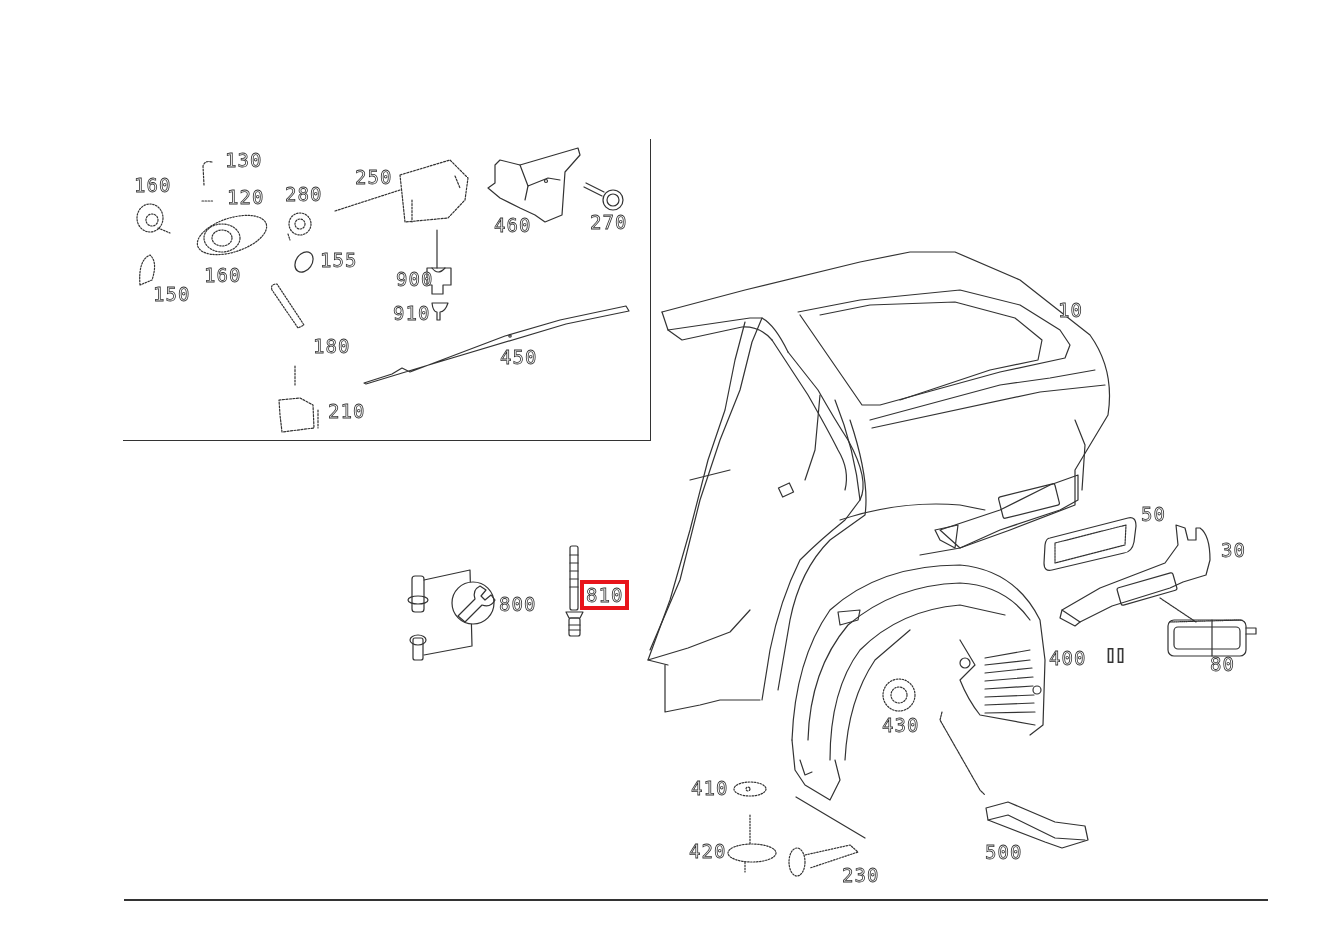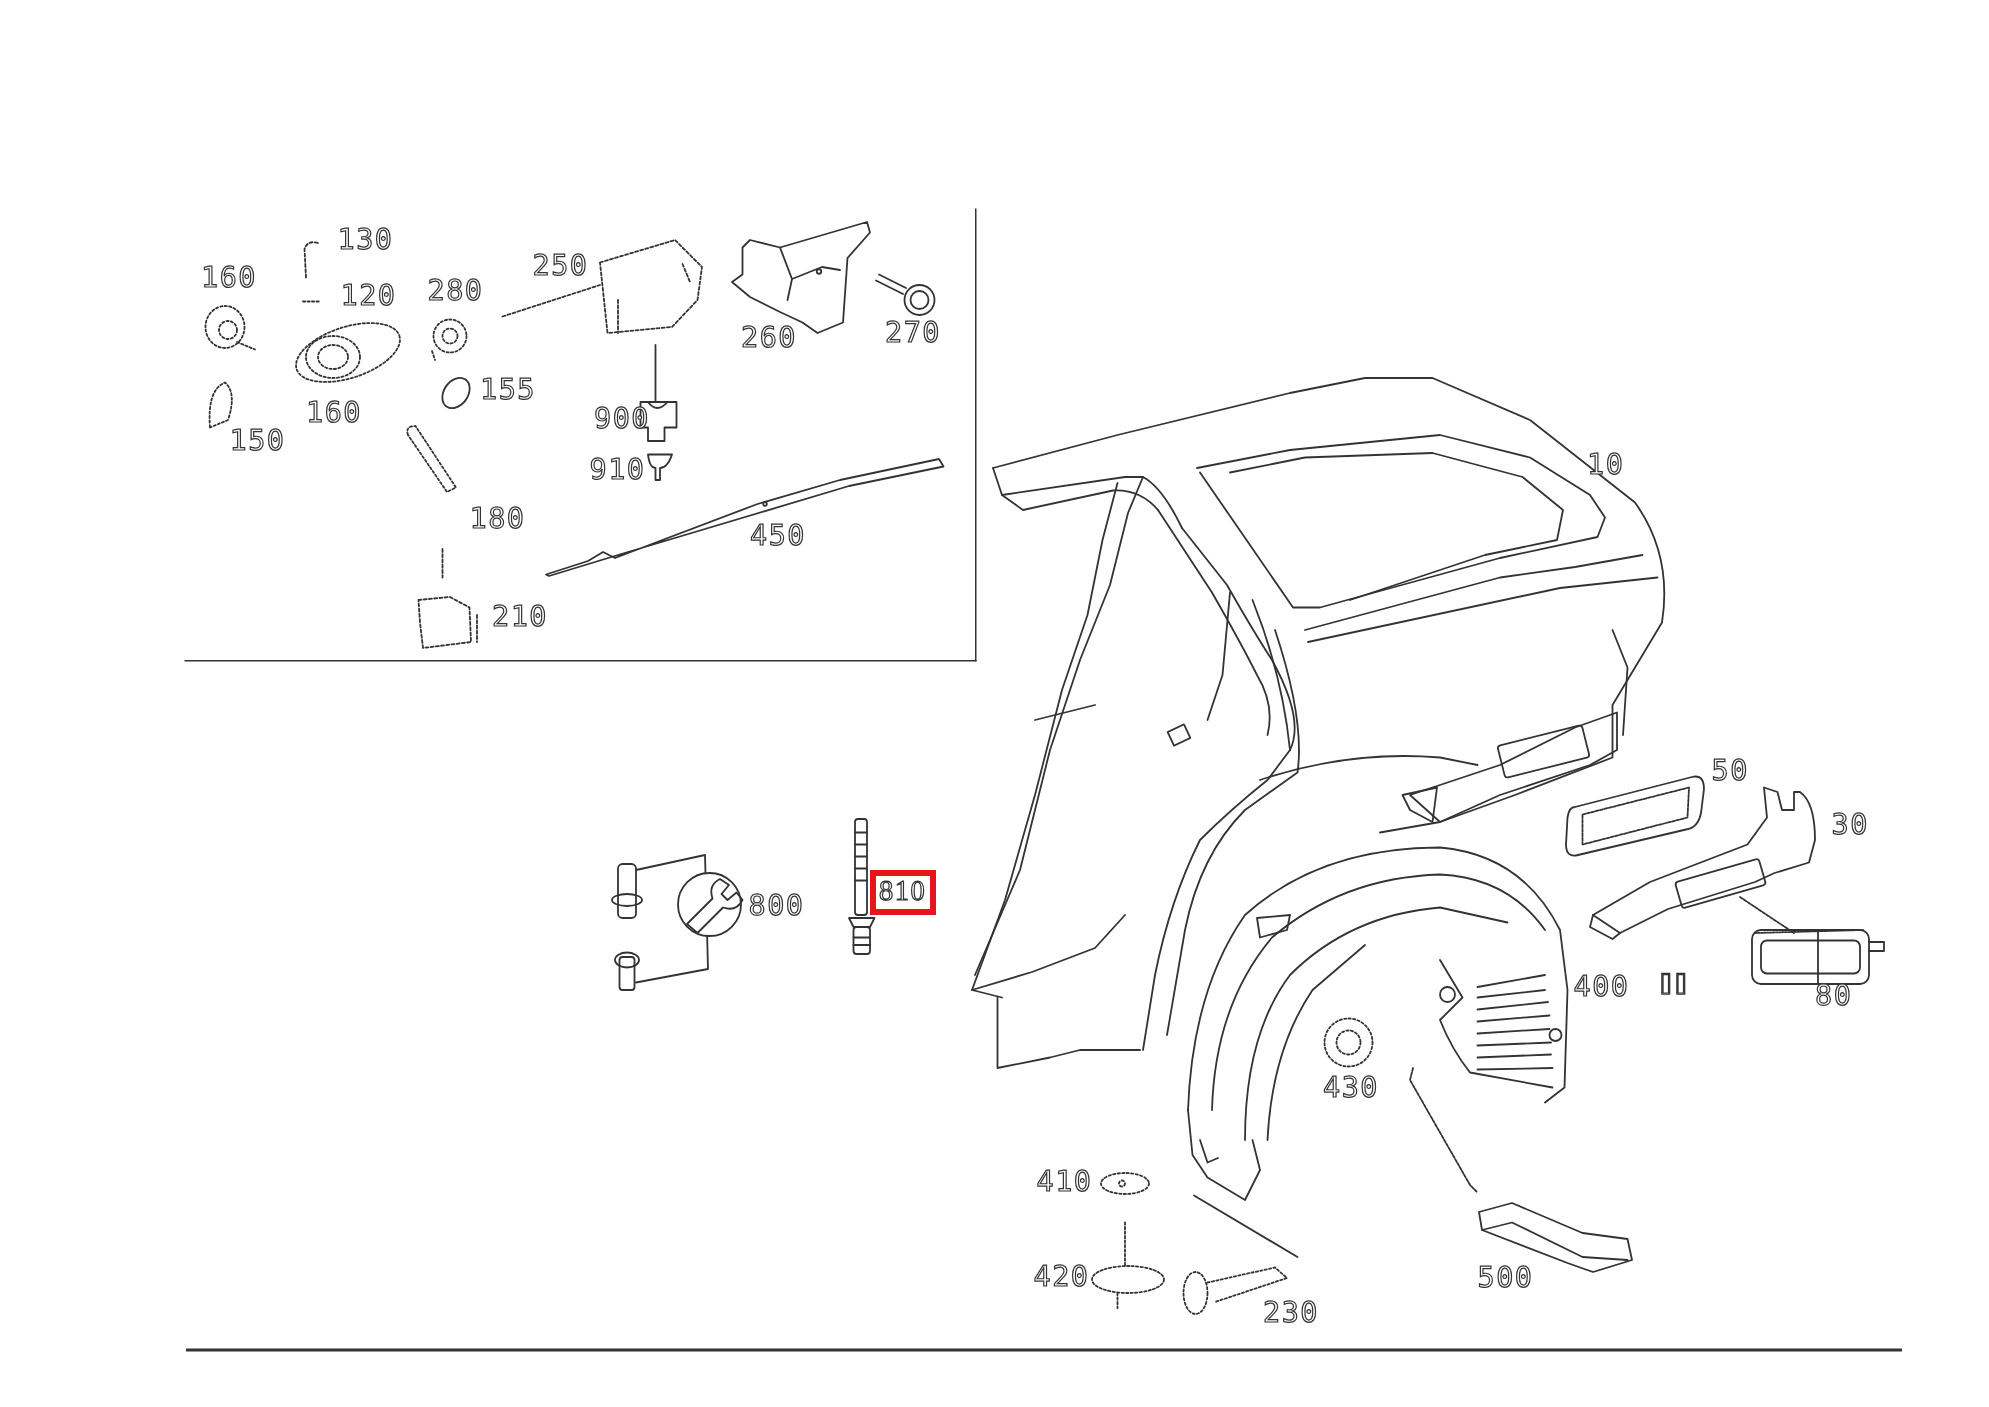--- a/index.html
+++ b/index.html
@@ -3,21 +3,21 @@
 <meta charset="utf-8">
 <style>
   html, body { margin:0; padding:0; background:#ffffff; }
   body { width:1326px; height:938px; position:relative; overflow:hidden;
          font-family:"DejaVu Sans Mono", monospace; }
   #stage { position:absolute; left:0; top:0; width:1062px; height:938px;text-align:right; }
   svg.art { position:absolute; left:0; top:0; width:1326px; height:938px; }
   .callout { position:absolute; font-family:"DejaVu Sans Mono", monospace;
              font-size:19px; color:#ffffff; line-height:22px; letter-spacing:1px;
              -webkit-text-stroke:0.8px #333; cursor:pointer; white-space:nowrap; }
-  .callout.hl { outline:4px solid #e8141b; outline-offset:0px; padding:0 2px;font-family:Liberation Serif, serif; }
+  .callout.hl { outline:4px solid #e8141b; outline-offset:0px; padding:0 2px; }
   .inset-box { position:absolute; left:123px; top:139px; width:528px; height:302px;
                border-right:1.5px solid #333; border-bottom:1.5px solid #333; box-sizing:border-box; }
   .rule { position:absolute; left:124px; top:899px; width:1144px; height:1.5px; background:#333; }
 </style>
 </head>
 <body>
 
 <div id="stage">
 
   <div class="inset-box"></div>
@@ -193,21 +193,21 @@
       <rect x="569" y="618" width="11" height="18" rx="2"></rect>
       <path d="M569 625 L580 625 M569 630 L580 630"></path>
     </g>
   </svg>
 
   <span class="callout" style="left:225px;top:149px">130</span>
   <span class="callout" style="left:134px;top:174px">160</span>
   <span class="callout" style="left:227px;top:186px">120</span>
   <span class="callout" style="left:285px;top:183px">280</span>
   <span class="callout" style="left:355px;top:166px">250</span>
-  <span class="callout" style="left:494px;top:214px">260</span>
+  <span class="callout" style="left:494px;top:214px">460</span>
   <span class="callout" style="left:590px;top:211px">270</span>
   <span class="callout" style="left:320px;top:249px">155</span>
   <span class="callout" style="left:204px;top:264px">160</span>
   <span class="callout" style="left:153px;top:283px">150</span>
   <span class="callout" style="left:396px;top:268px">900</span>
   <span class="callout" style="left:393px;top:302px">910</span>
   <span class="callout" style="left:313px;top:335px">180</span>
   <span class="callout" style="left:500px;top:346px">450</span>
   <span class="callout" style="left:328px;top:400px">210</span>
 

